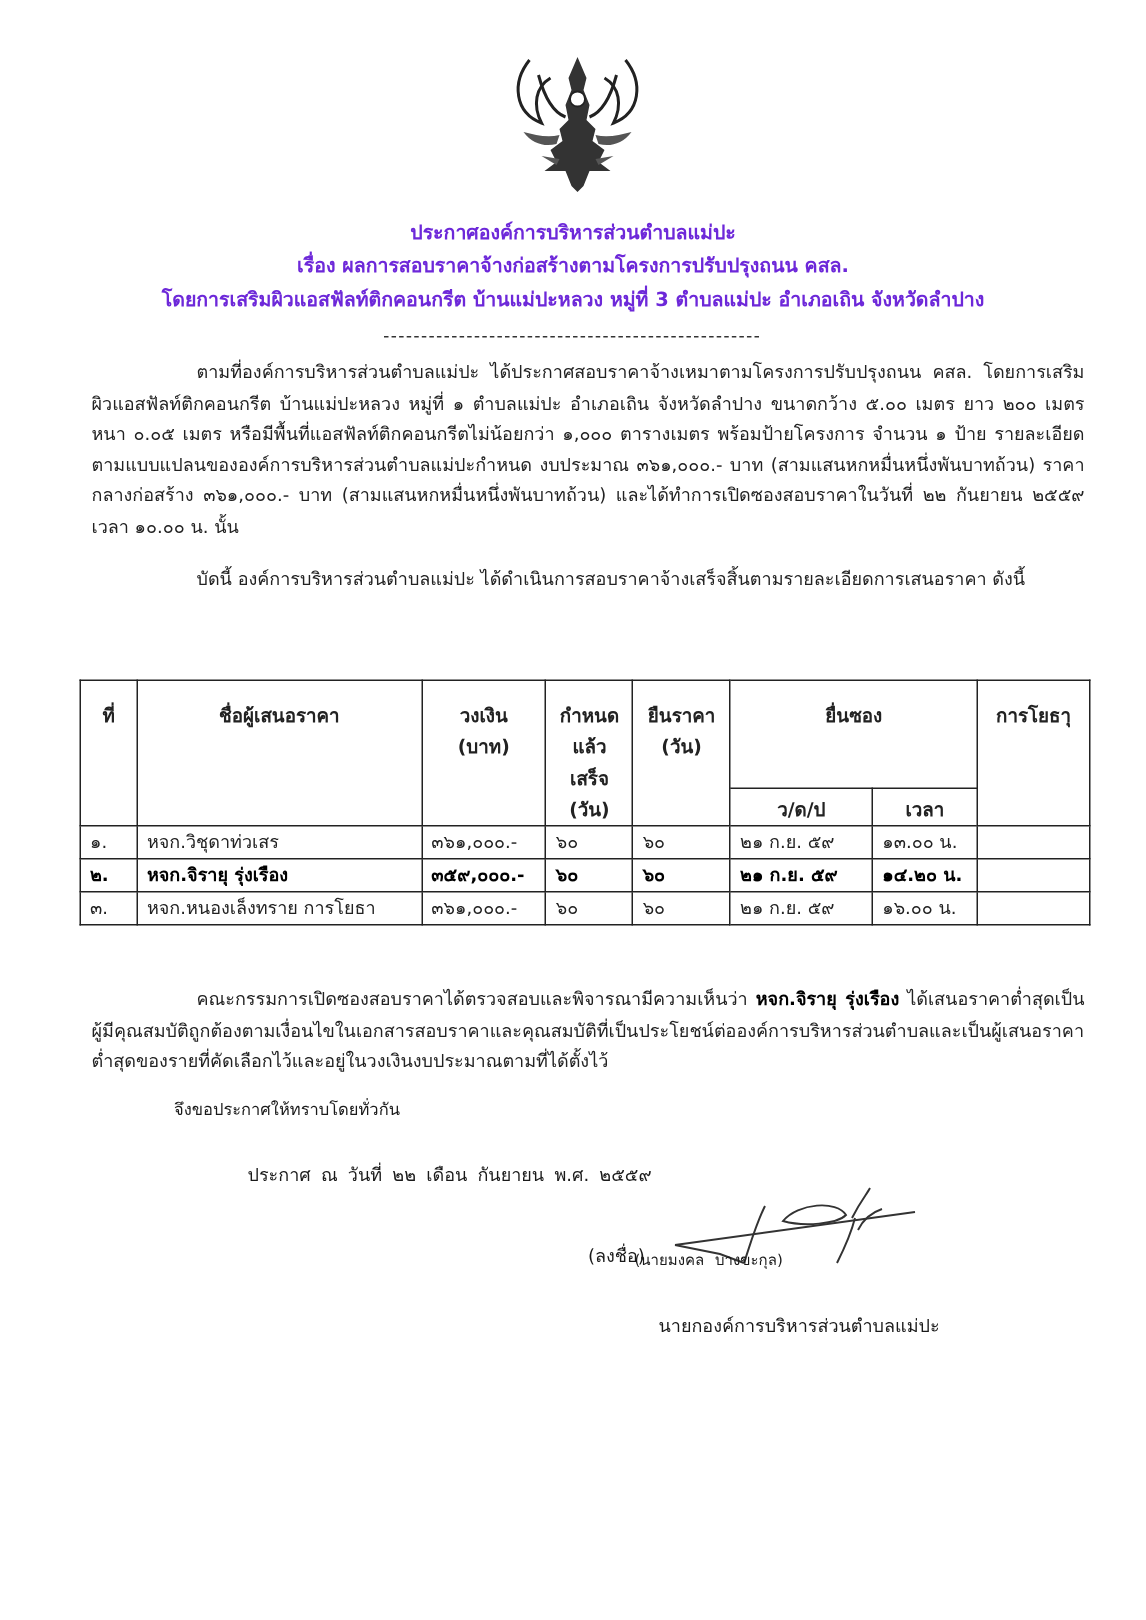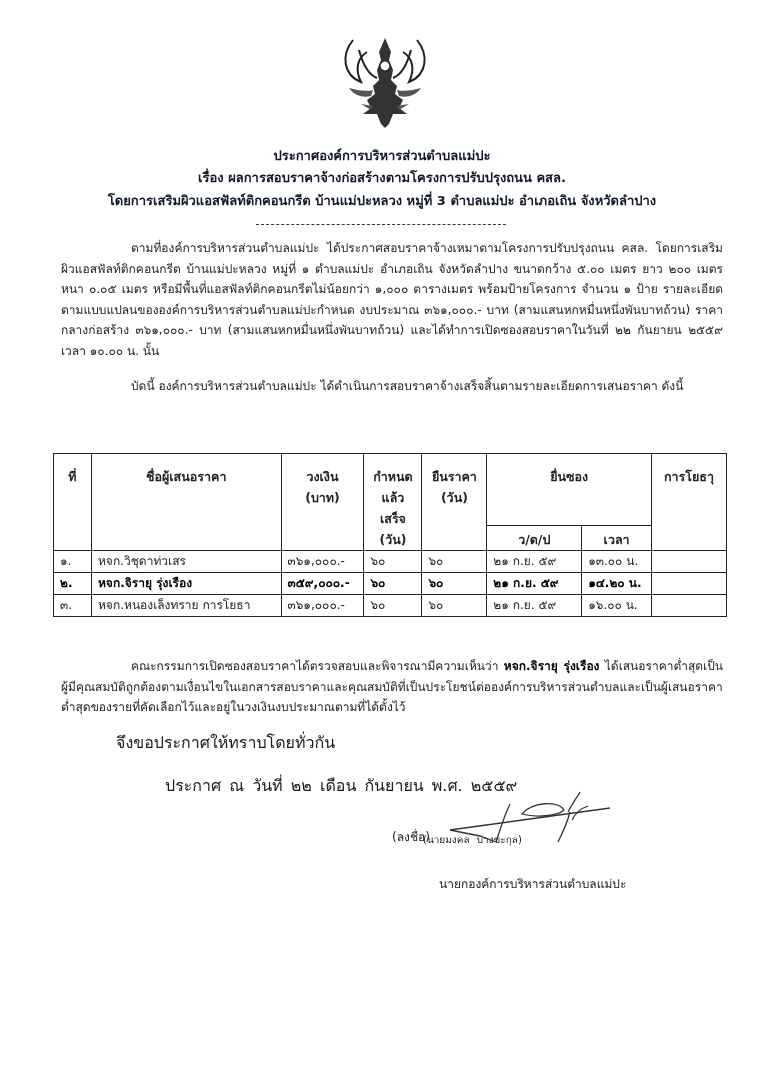--- a/index.html
+++ b/index.html
@@ -2,40 +2,40 @@
 <html><head>
 <meta charset="utf-8">
 <style>
   html, body { margin:0; padding:0; background:#ffffff; }
   body {
     width:764px; height:1080px; position:relative; overflow:hidden;
     font-family:"DejaVu Sans", "Liberation Sans", sans-serif;
     color:#1a1a1a;
   }
   .emblem { position:absolute; left:333px; top:30px; width:104px; height:100px; }
-  .head { position:absolute; left:0; width:764px; text-align:center; font-weight:bold; font-size:13px; line-height:20px; color:#0f172a; }
+  .head { position:absolute; left:0; width:764px; text-align:center; font-weight:bold; font-size:13px; line-height:20px; color:#6d28d9; }
   .head1 { top:146px; }
   .head2 { top:168px; }
   .head3 { top:191px; }
   .dashline { position:absolute; left:256px; top:224px; width:250px; border-top:1.5px dashed #333; }
   .para { position:absolute; left:61px; width:662px; font-size:12px; line-height:20.5px; text-align:justify; color:#222; }
   .p1 { top:238px; }
   .p2 { top:376px; }
   .indent { display:inline-block; width:70px; }
   .tbl { position:absolute; left:53px; top:453px; width:674px; border-collapse:collapse; font-size:12px; color:#222; }
   .tbl td, .tbl th { border:1.6px solid #222; padding:0 6px; }
   .tbl th { font-weight:bold; font-size:12.5px; text-align:center; vertical-align:top; padding-top:12px; line-height:21px; }
   .tbl th.sub { padding-top:2px; vertical-align:middle; height:20px; font-weight:bold;margin-top:40px; }
   .tbl td { height:21px; line-height:21px; }
   .c { text-align:left; }
   .bold td { font-weight:bold; color:#000; }
   .p3 { top:656px; }
   .strong { font-weight:bold; color:#000; }
-  .closing { position:absolute; left:116px; top:730px; font-size:16px; }
-  .dated { position:absolute; left:165px; top:773px; font-size:16px; word-spacing:3px; }
+  .closing { position:absolute; left:116px; top:730px; font-size:11px; }
+  .dated { position:absolute; left:165px; top:773px; font-size:12px; word-spacing:3px; }
   .signlabel { position:absolute; left:392px; top:827px; font-size:12px; }
   .signature { position:absolute; left:440px; top:790px; width:180px; height:60px; }
   .signame { position:absolute; left:423px; top:832px; font-size:10px; word-spacing:4px; }
   .sigtitle { position:absolute; left:405px; top:874px; font-size:12px;margin-left:34px; }
 </style>
 </head>
 <body>
 
 <svg class="emblem" viewBox="0 0 104 100">
   <g fill="none" stroke="#222" stroke-width="2">

